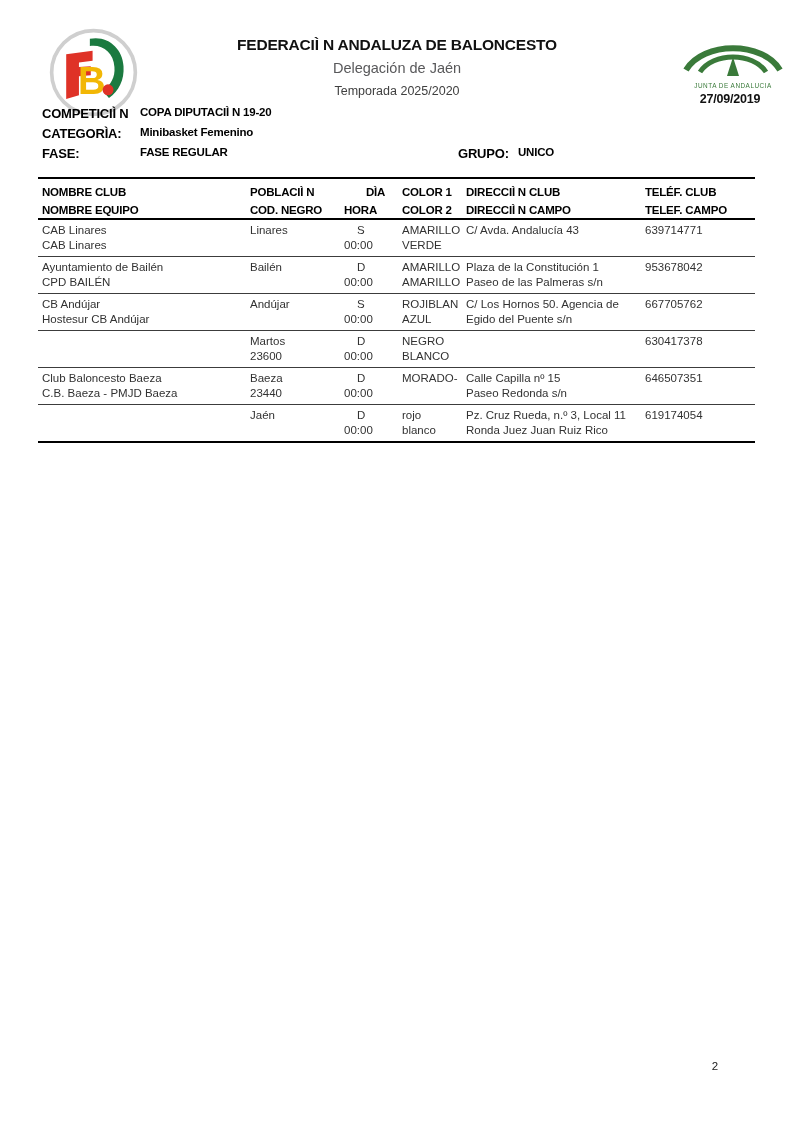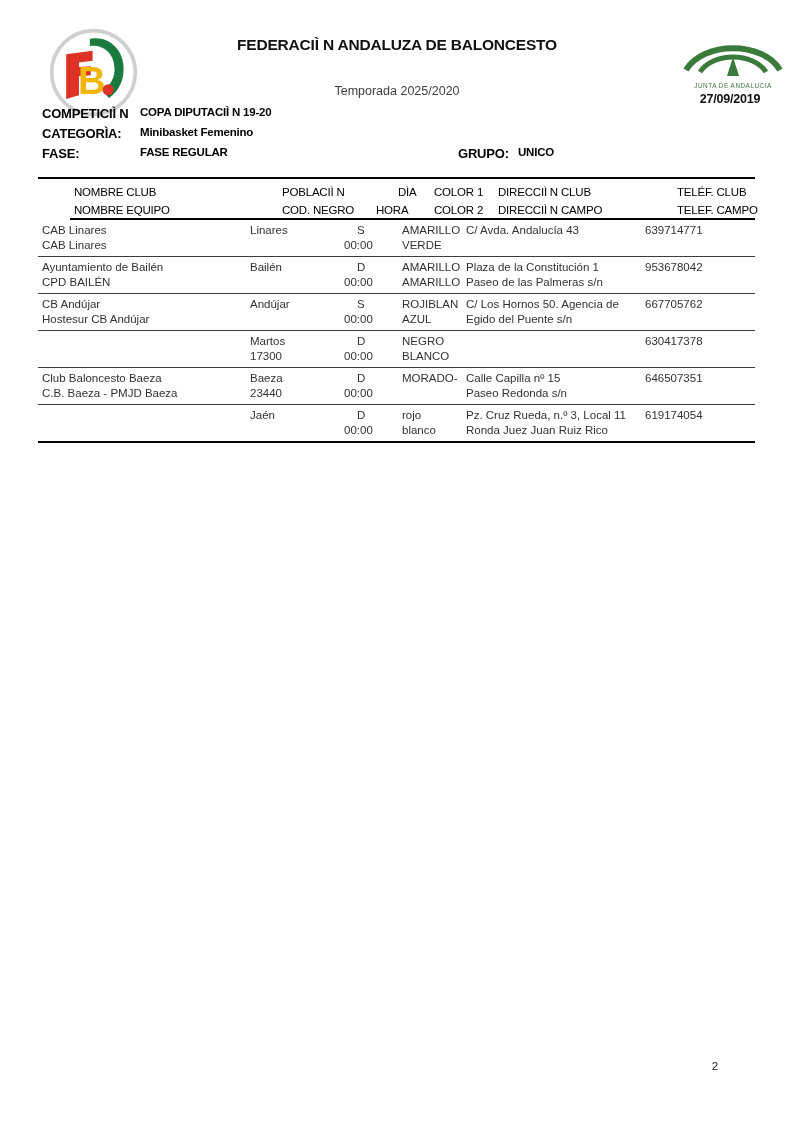--- a/index.html
+++ b/index.html
@@ -55,21 +55,21 @@
   .meta-value.grupo{left:518px;}
   
   .club-table{
     position:absolute;left:38px;top:177px;width:717px;
     border-top:2px solid var(--line-black);
     font-size:11.5px;
   }
   .t-head{
     position:relative;height:39px;
     border-bottom:2px solid var(--line-black);
-    font-weight:normal;color:#000;letter-spacing:-0.2px;margin-left:32px;
+    font-weight:bold;color:#000;letter-spacing:-0.2px;
   }
   .t-row{
     position:relative;height:36px;
     border-bottom:1px solid var(--row-line);
     color:var(--text-dark);
   }
   .t-row.last{border-bottom:2px solid var(--line-black);}
   .cell{position:absolute;top:3px;}
   .t-head .cell{top:4px;}
   .cell div{line-height:15px;white-space:pre;}
@@ -97,20 +97,21 @@
     <svg viewBox="0 0 100 100" width="91" height="91" aria-hidden="true">
       <circle cx="50" cy="50" r="46" fill="#ffffff" stroke="#cfcfcf" stroke-width="4"></circle>
       <path d="M 46 13 C 66 9, 82 24, 83 43 C 84 58, 78 70, 67 78 L 60 70 C 69 64, 74 55, 73 44 C 72 28, 60 19, 46 21 Z" style="fill:var(--logo-green)"></path>
       <path d="M 20 30 L 49 26 L 49 37 L 34 39 L 34 44 L 47 43 L 47 53 L 34 54 L 34 75 L 20 79 Z" style="fill:var(--logo-red)"></path>
       <text x="33" y="74" font-size="42" font-weight="bold" style="fill:var(--logo-yellow)">B</text>
       <circle cx="66" cy="69" r="6" style="fill:var(--logo-red)"></circle>
     </svg>
   </div>
 
   <div class="doc-title">FEDERACIÌ N ANDALUZA DE BALONCESTO</div>
+  <div class="doc-subtitle">Delegación de Jaén</div>
   <div class="doc-season">Temporada 2025/2020</div>
 
   <div class="junta-logo">
     <svg viewBox="0 0 110 62" width="110" height="62" aria-hidden="true">
       <path d="M 8 40 C 25 11, 85 11, 102 40" fill="none" stroke-width="6" style="stroke:var(--junta-green)"></path>
       <path d="M 22 42 C 35 22, 75 22, 88 42" fill="none" stroke-width="5" style="stroke:var(--junta-green)"></path>
       <path d="M 55 27 L 61 46 L 49 46 Z" style="fill:var(--junta-green)"></path>
       <text x="55" y="58" text-anchor="middle" font-size="6.4" letter-spacing="0.5" style="fill:var(--junta-green)">JUNTA DE ANDALUCIA</text>
     </svg>
   </div>
@@ -230,21 +231,21 @@
           <div>Egido del Puente s/n</div>
       </div>
       <div class="cell c6">
         <div>667705762</div>
       </div>
     </div>
 
     <div class="t-row">
       <div class="cell c2">
         <div>Martos</div>
-          <div>17300</div>
+          <div>23600</div>
       </div>
       <div class="cell c3">
         <div class="shift">D</div>
           <div>00:00</div>
       </div>
       <div class="cell c4">
         <div>NEGRO</div>
           <div>BLANCO</div>
       </div>
       <div class="cell c6">

